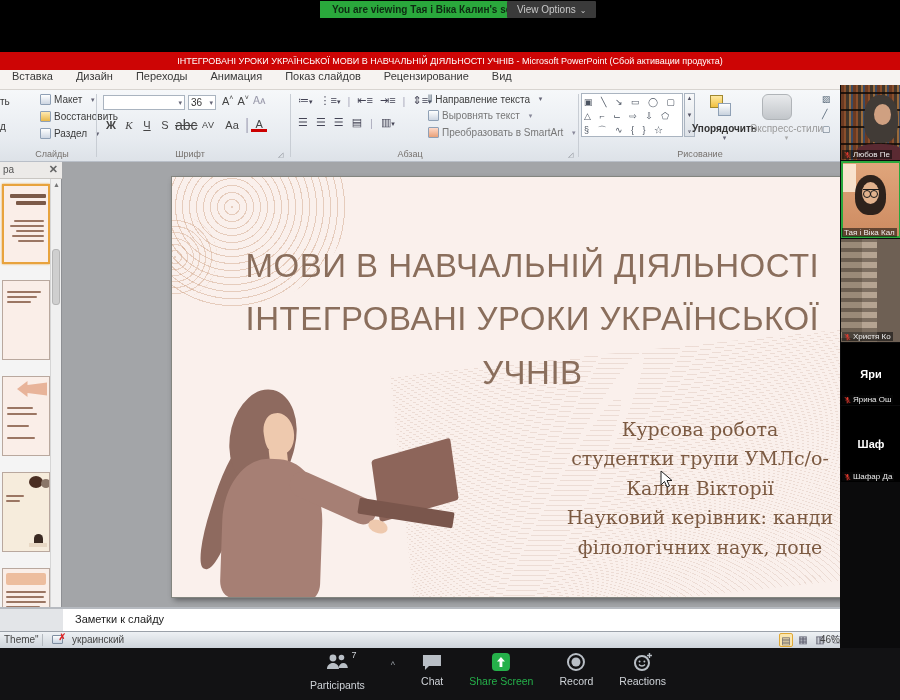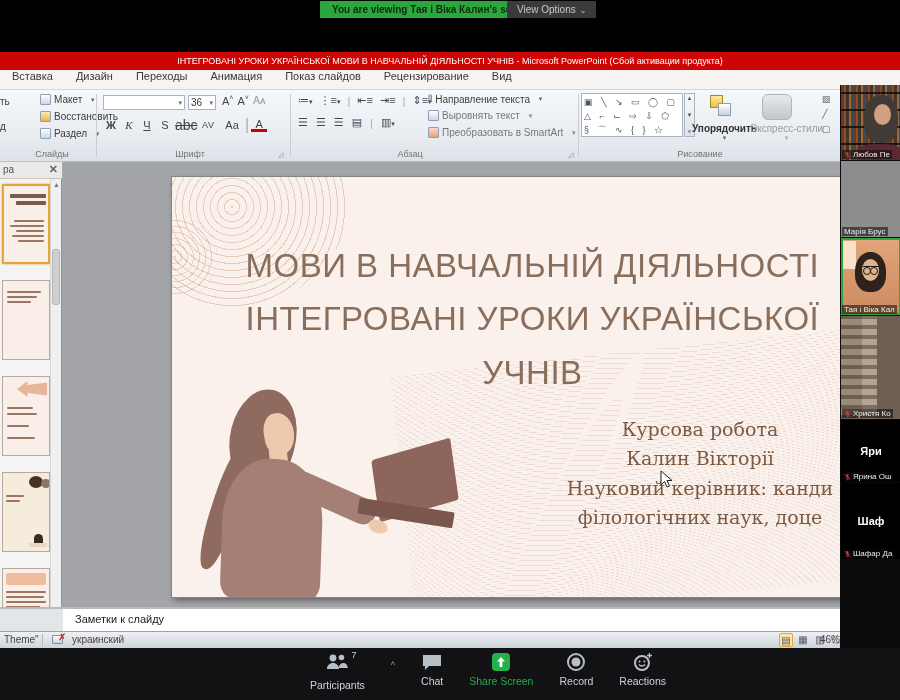--- a/index.html
+++ b/index.html
@@ -359,20 +359,21 @@
         <div class="deco-rings"></div>
         <div class="deco-rings2"></div>
         <div class="deco-waves"></div>
         <div class="slide-title">
           <div>МОВИ В НАВЧАЛЬНІЙ ДІЯЛЬНОСТІ</div>
           <div>ІНТЕГРОВАНІ УРОКИ УКРАЇНСЬКОЇ</div>
           <div>УЧНІВ</div>
         </div>
         <div class="slide-sub">
           <div>Курсова робота</div>
+          <div>студентки групи УМЛс/о-</div>
           <div>Калин Вікторії</div>
           <div>Науковий керівник: канди</div>
           <div>філологічних наук, доце</div>
         </div>
         <div class="person">
           <div class="p-ponytail"></div>
           <div class="p-hairback"></div>
           <div class="p-neck"></div>
           <div class="p-torso"></div>
           <div class="p-face"></div>
@@ -467,25 +468,20 @@
         <div class="body"></div>
       <div class="name">
         <svg width="7" height="8" viewBox="0 0 10 10">
             <rect x="3.6" y="0.8" width="2.8" height="4.6" rx="1.4" fill="#e03a2f"></rect>
             <path d="M2.5 4.5a2.5 2.5 0 0 0 5 0M5 7v2M3.5 9h3" stroke="#e03a2f" stroke-width="0.9" fill="none"></path>
             <line x1="1.2" y1="0.8" x2="8.8" y2="9.2" stroke="#e03a2f" stroke-width="1.2"></line>
           </svg>
         <span>Любов Пе</span>
       </div>
     </div>
-    <div class="tile t-gray" style="height:76px;">
-      <div class="name">
-          <span>Марія Брус</span>
-        </div>
-    </div>
     <div class="tile t-girl active" style="height:77px;">
       <div class="window"></div>
         <div class="hair"></div>
         <div class="face"></div>
         <div class="glasses"></div>
       <div class="name">
           <span>Тая і Віка Кал</span>
         </div>
     </div>
     <div class="tile t-bldg" style="height:103px;">

